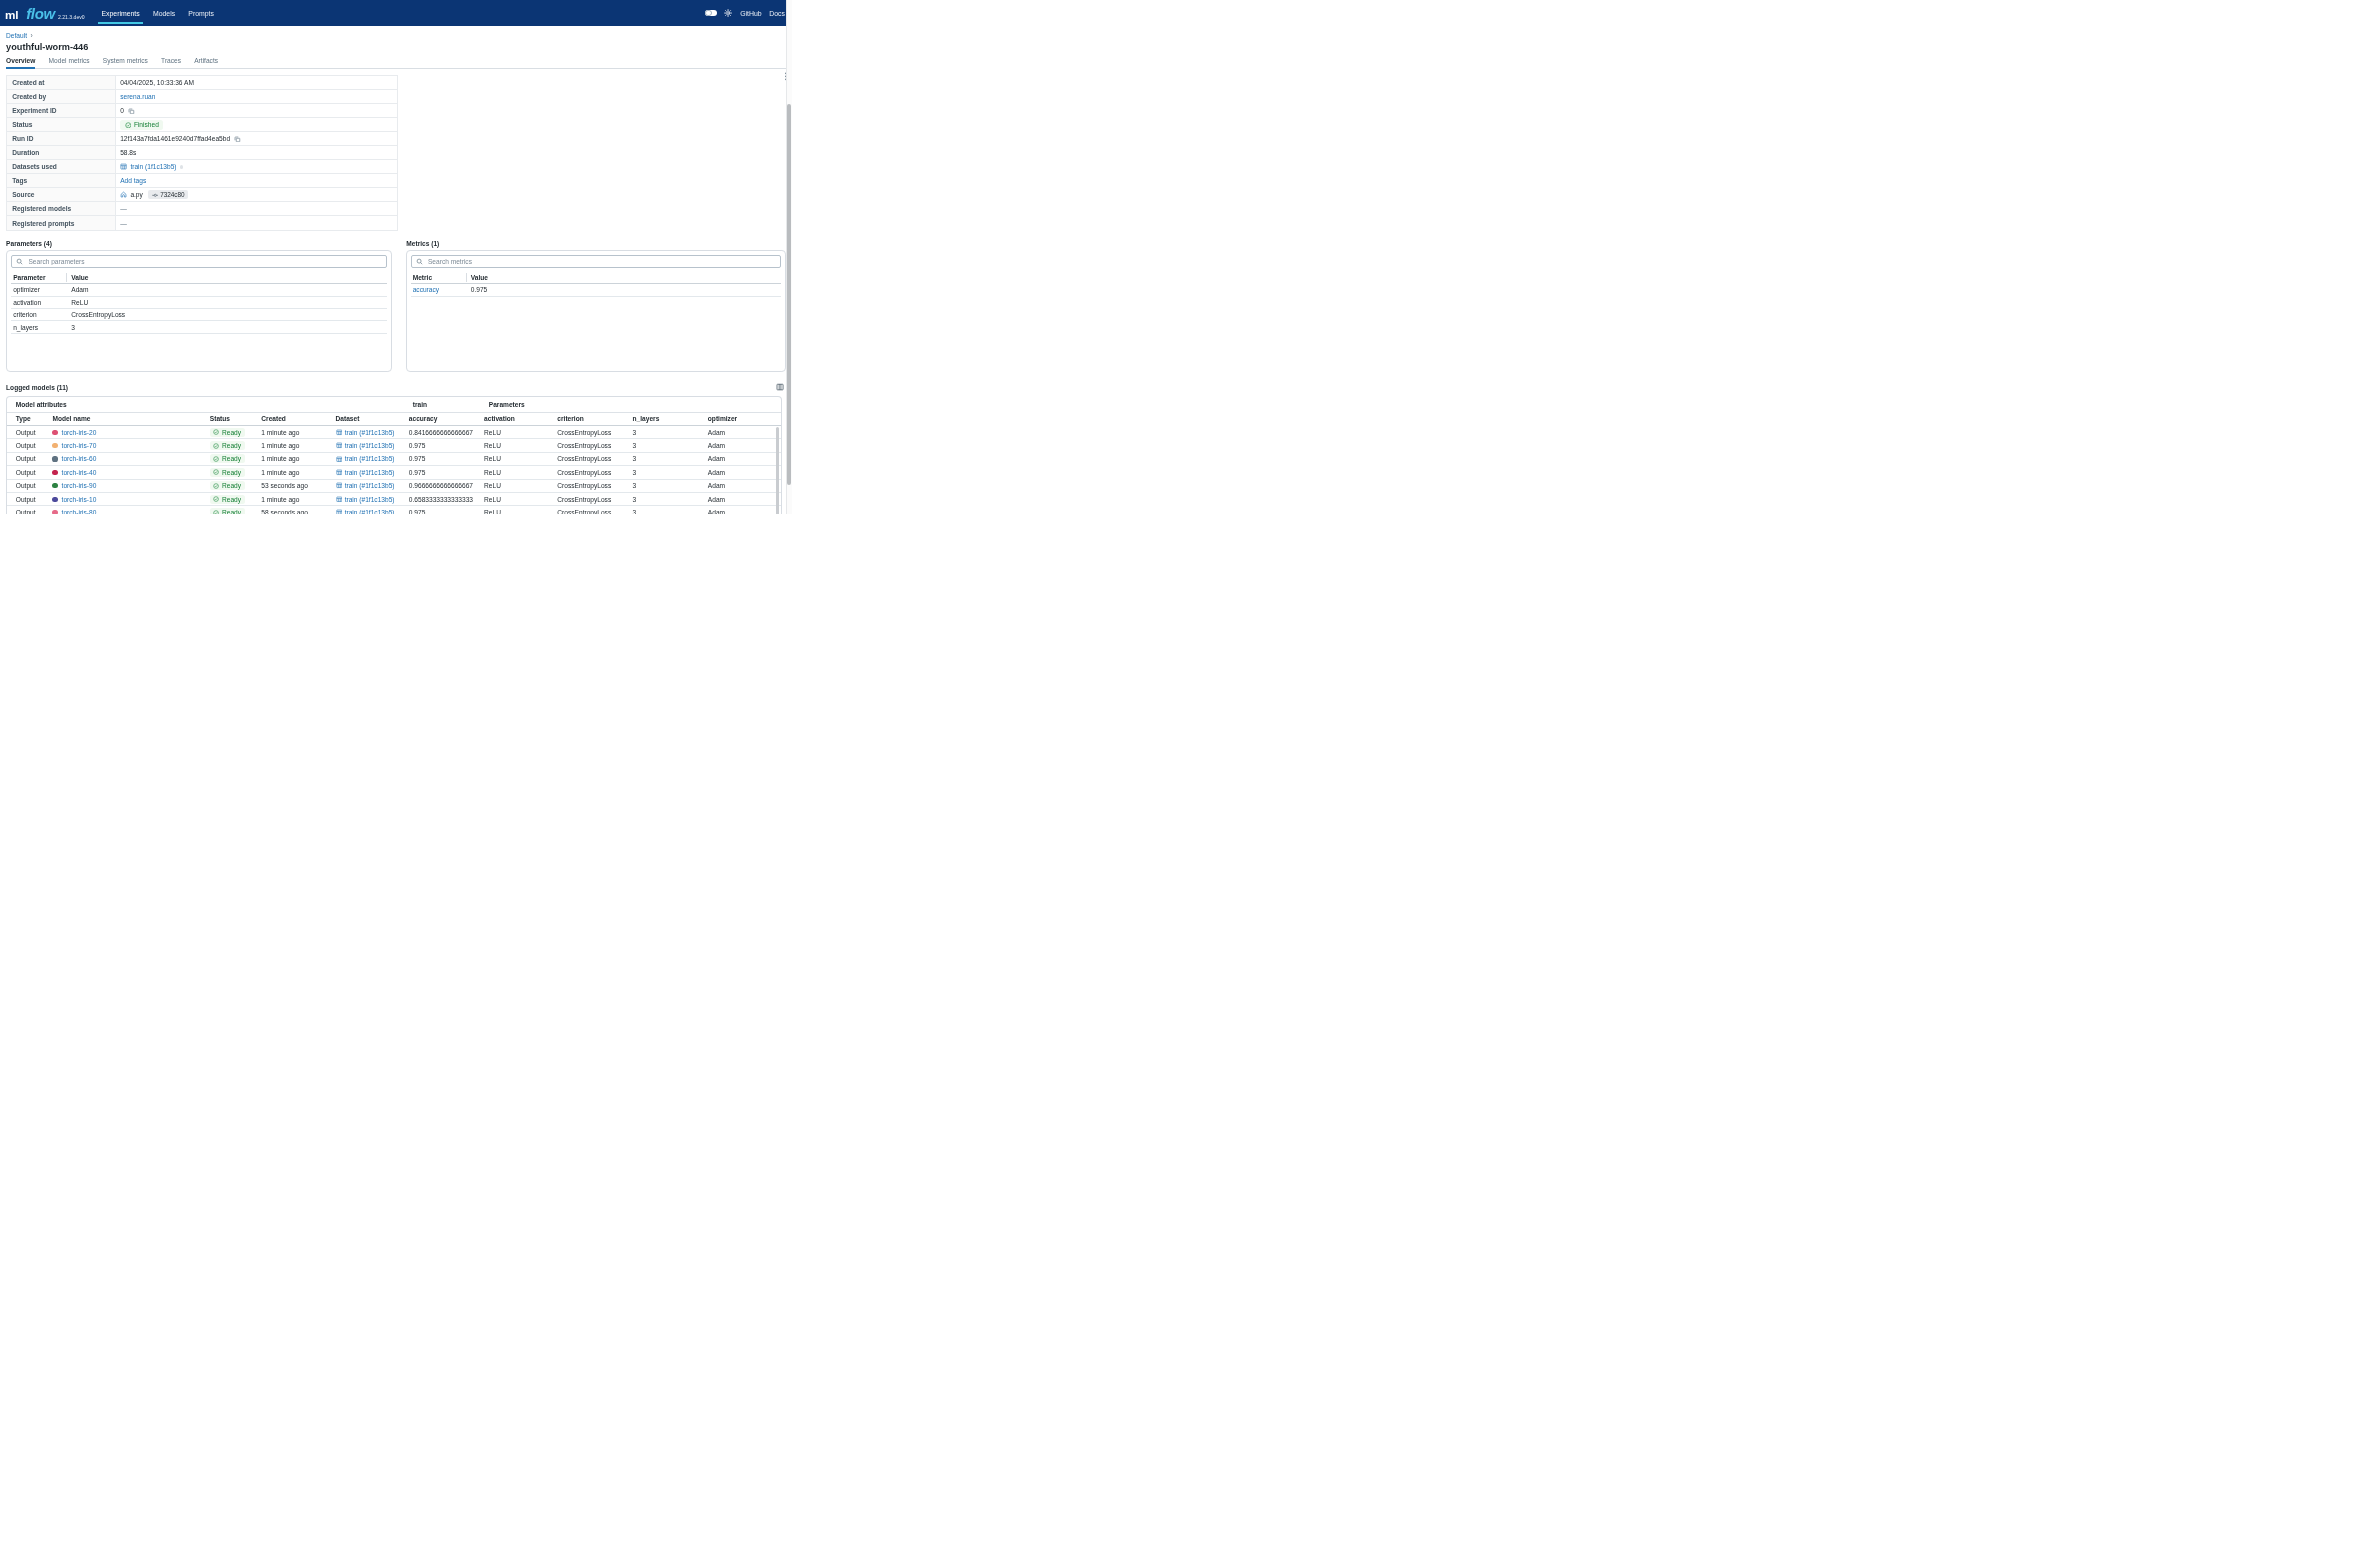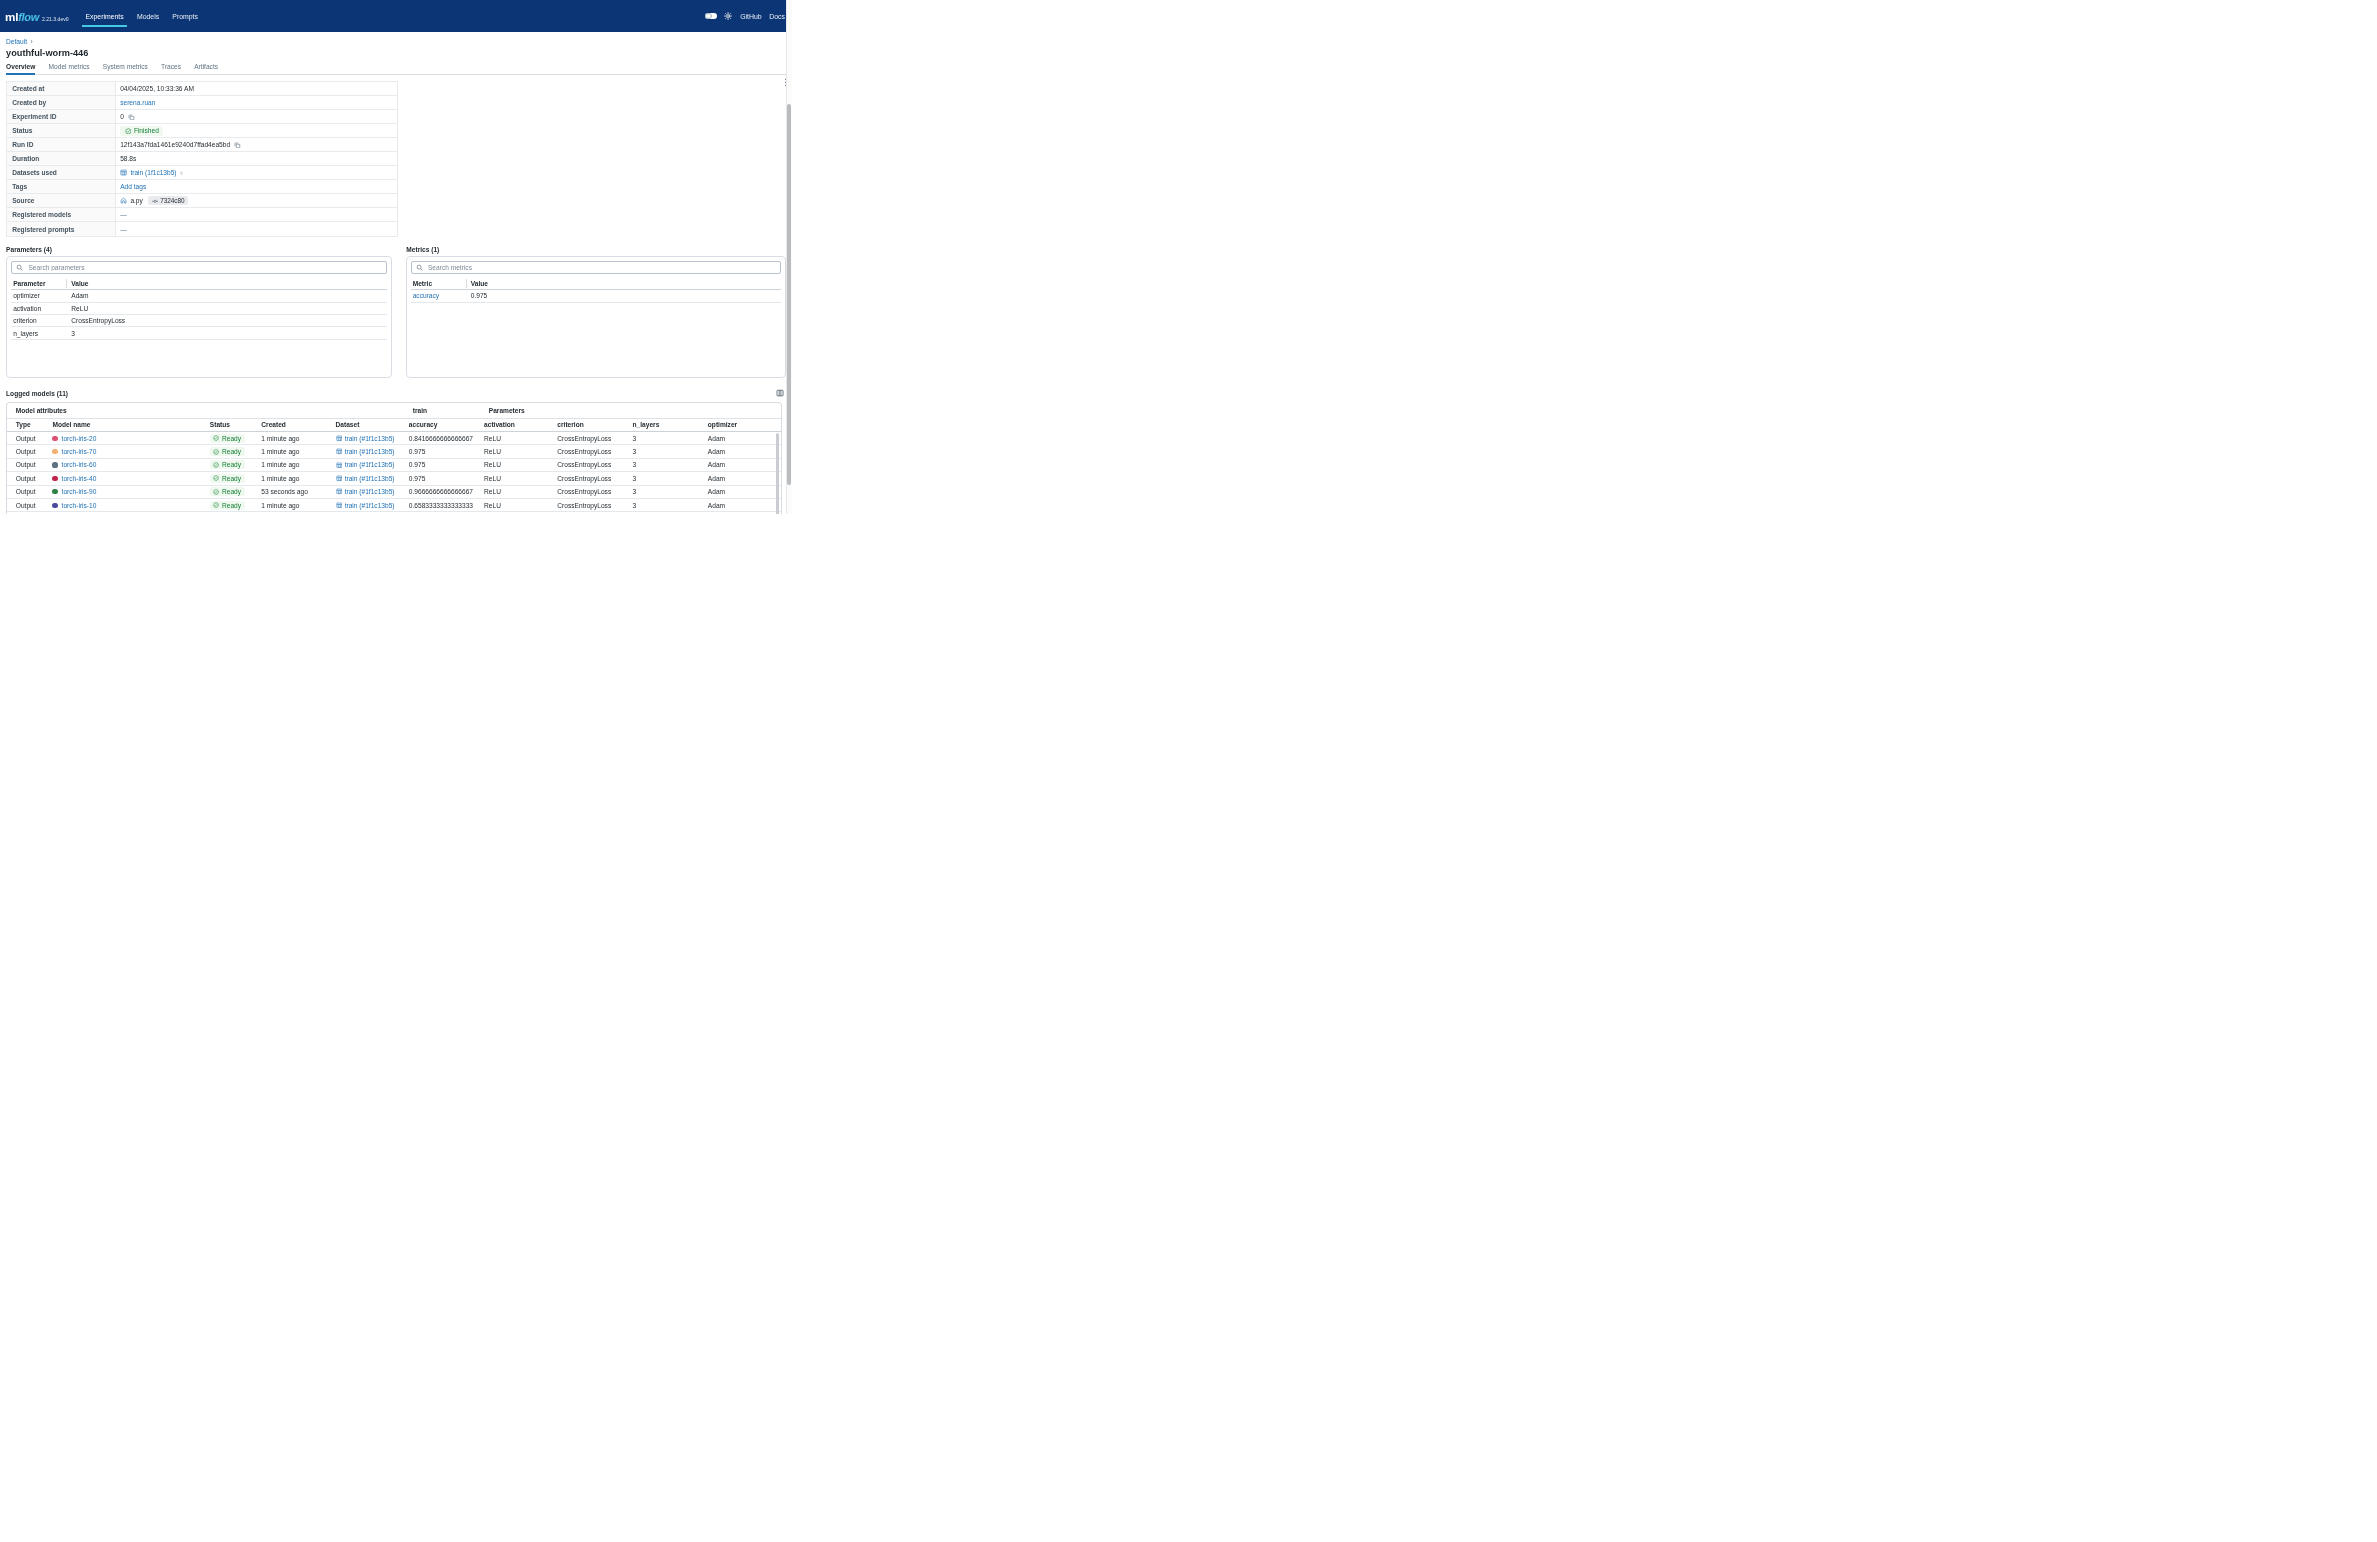--- a/index.html
+++ b/index.html
@@ -3,24 +3,24 @@
 <meta charset="utf-8">
 <style>
   html,body{margin:0;padding:0;background:#fff;}
   *{box-sizing:border-box;}
   .app{width:792px;height:514px;position:relative;overflow:hidden;background:#fff;
        font-family:"Liberation Sans","DejaVu Sans",sans-serif;color:#1f272d;}
   a{text-decoration:none;}
   .lnk{color:#2272b4;cursor:pointer;}
 
   
-  .navbar{display:flex;align-items:center;height:32px;background:#0b3574;padding:0 7.1px 0 5.1px;}
+  .navbar{display:flex;align-items:center;height:26px;background:#0b3574;padding:0 7.1px 0 5.1px;}
   .logo{display:flex;align-items:baseline;cursor:pointer;}
   .logo-ml{color:#fff;font-weight:700;font-size:11.7px;letter-spacing:-0.3px;}
-  .logo-flow{color:#4abfe8;font-style:italic;font-weight:600;font-size:11px;letter-spacing:-0.3px;}
+  .logo-flow{color:#4abfe8;font-style:italic;font-weight:600;font-size:15px;letter-spacing:-0.3px;margin-left:8px;}
   .version{color:#e6ecf5;font-size:5.1px;margin-left:3.1px;}
   .nav-tabs{display:flex;margin-left:10.2px;height:22px;}
   .nav-tab{display:flex;align-items:center;padding:0 6.6px;color:#e9eef6;font-size:6.9px;position:relative;cursor:pointer;}
   .nav-tab.active{color:#fff;}
   .nav-tab.active::after{content:"";position:absolute;left:3.1px;right:3.1px;bottom:0;height:2px;background:#43c9e4;}
   .nav-right{margin-left:auto;display:flex;align-items:center;gap:7.6px;}
   .toggle{width:11.7px;height:6.6px;background:#fff;border-radius:3.6px;position:relative;cursor:pointer;}
   .toggle .knob{position:absolute;left:0;top:0;width:6.6px;height:6.6px;border-radius:50%;background:#fff;border:0.8px solid #9fb0bf;}
   .nav-link{color:#e9eef6;font-size:6.9px;cursor:pointer;}
 

